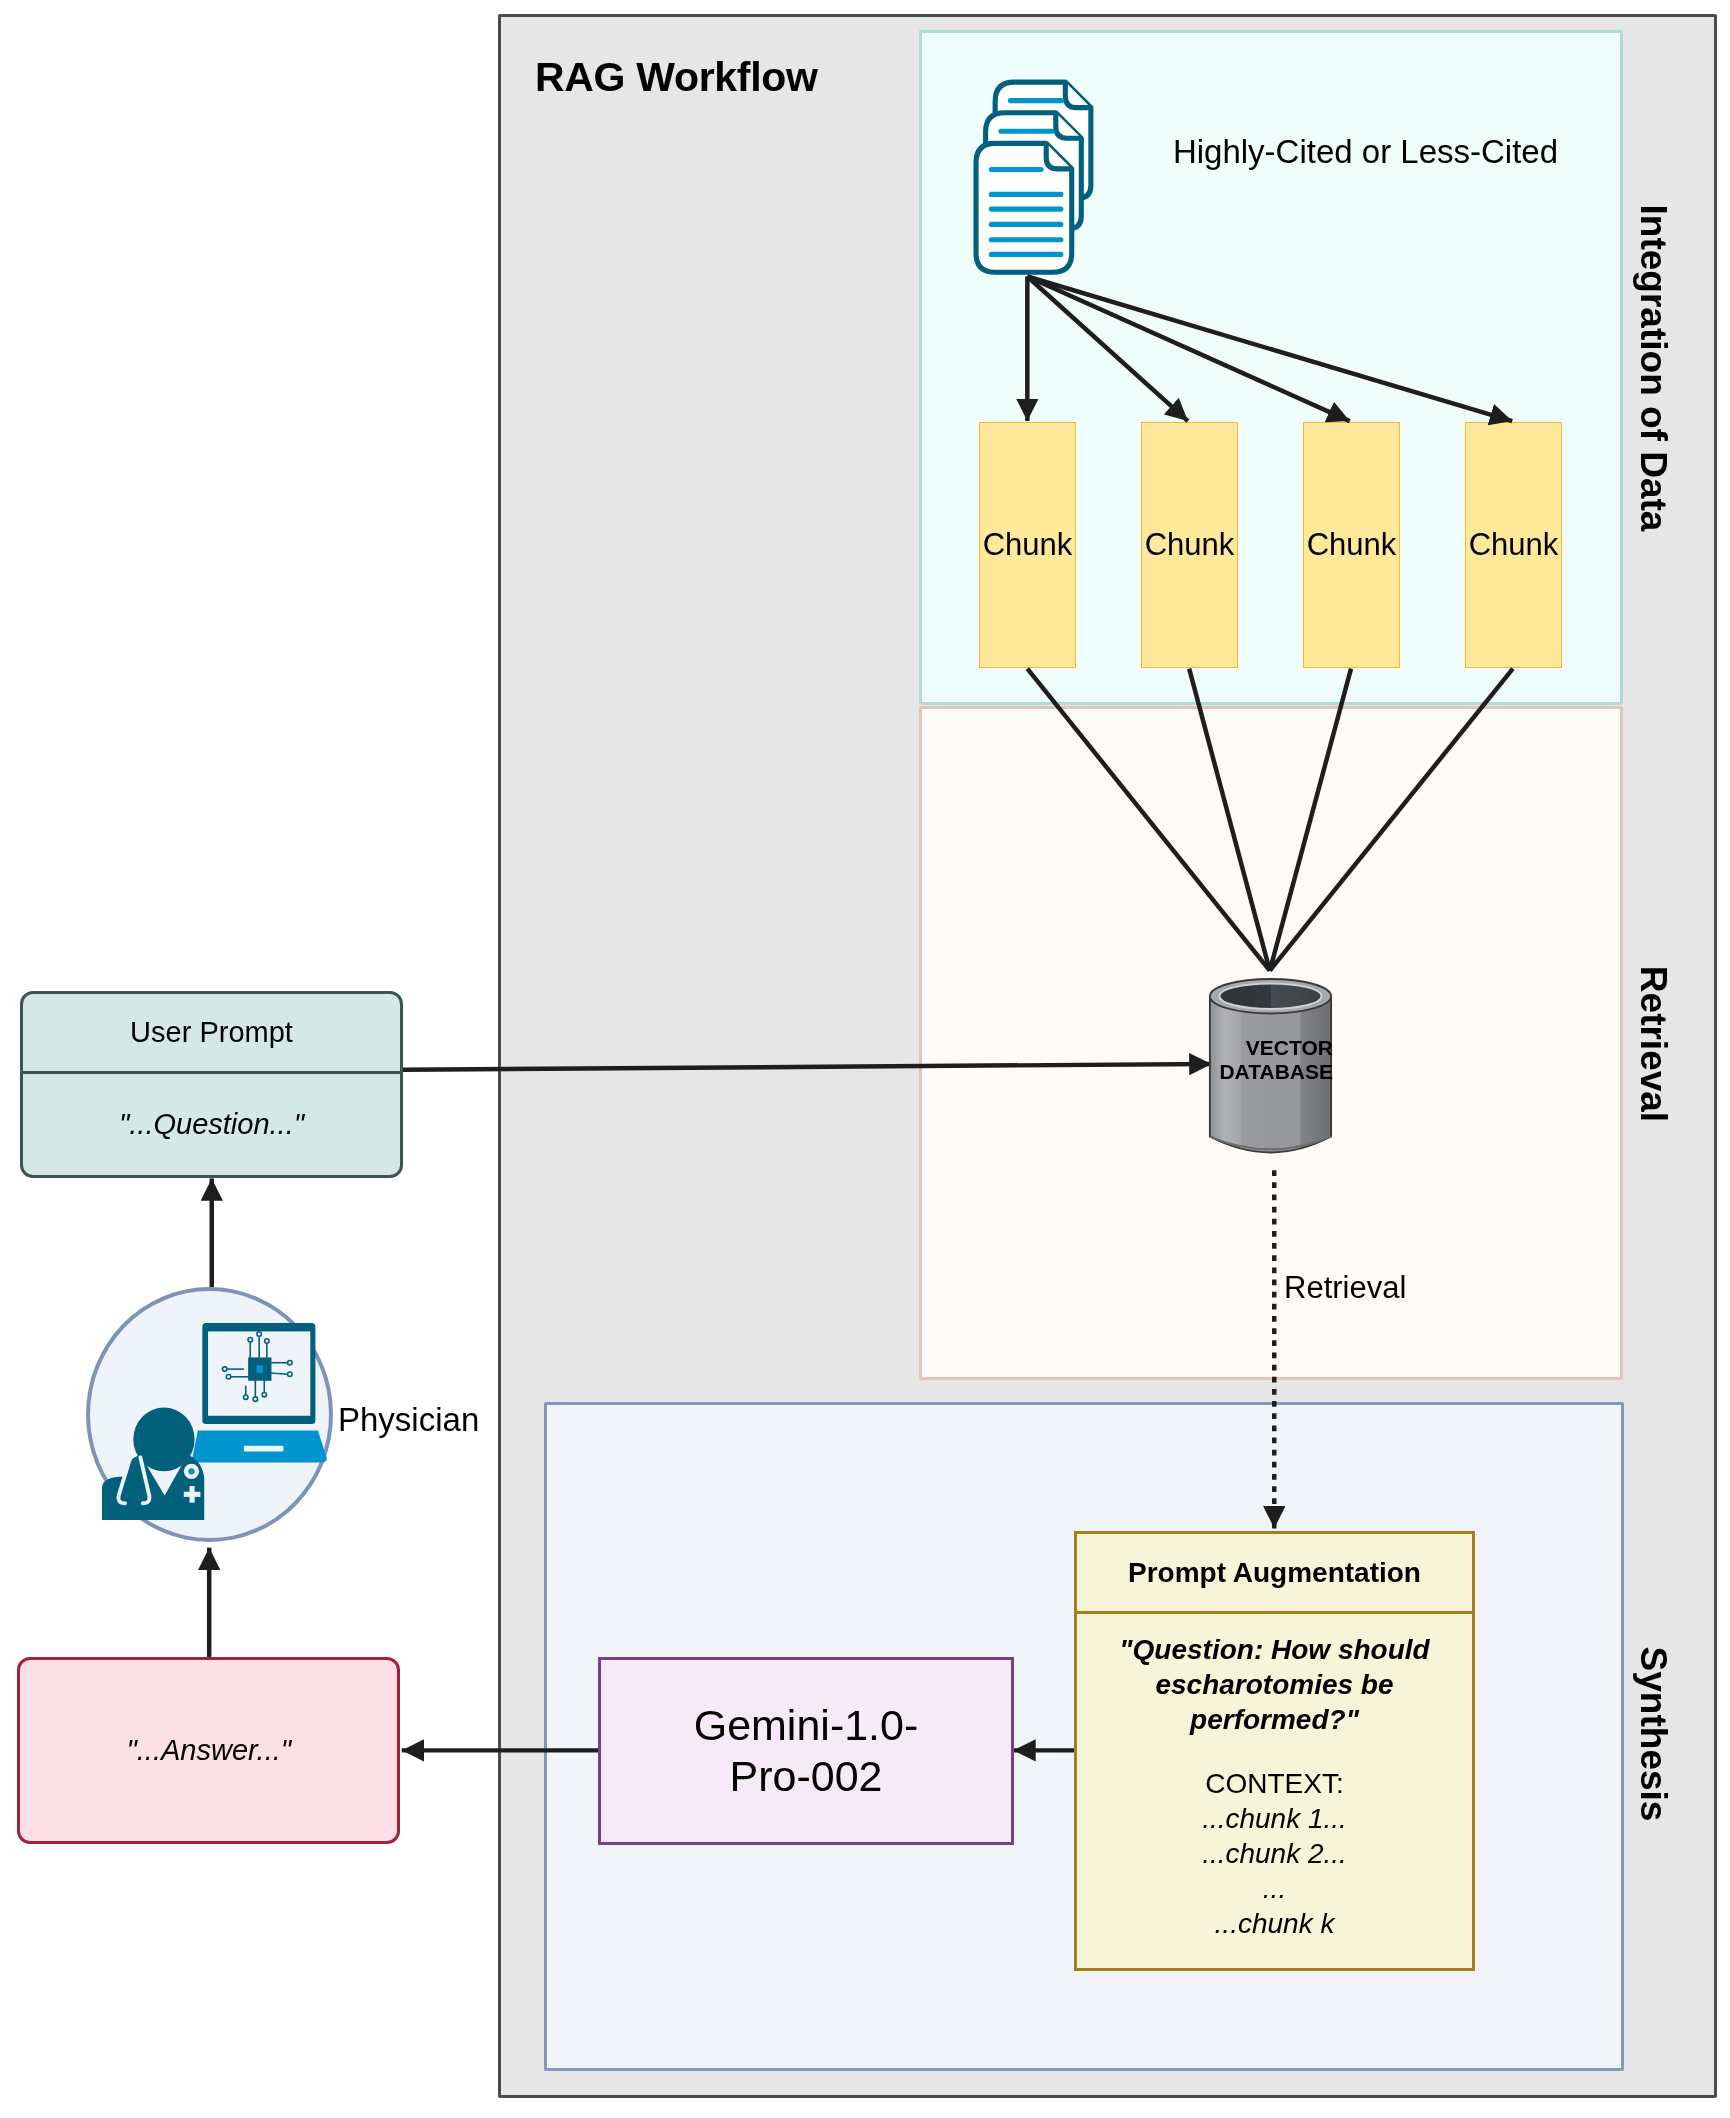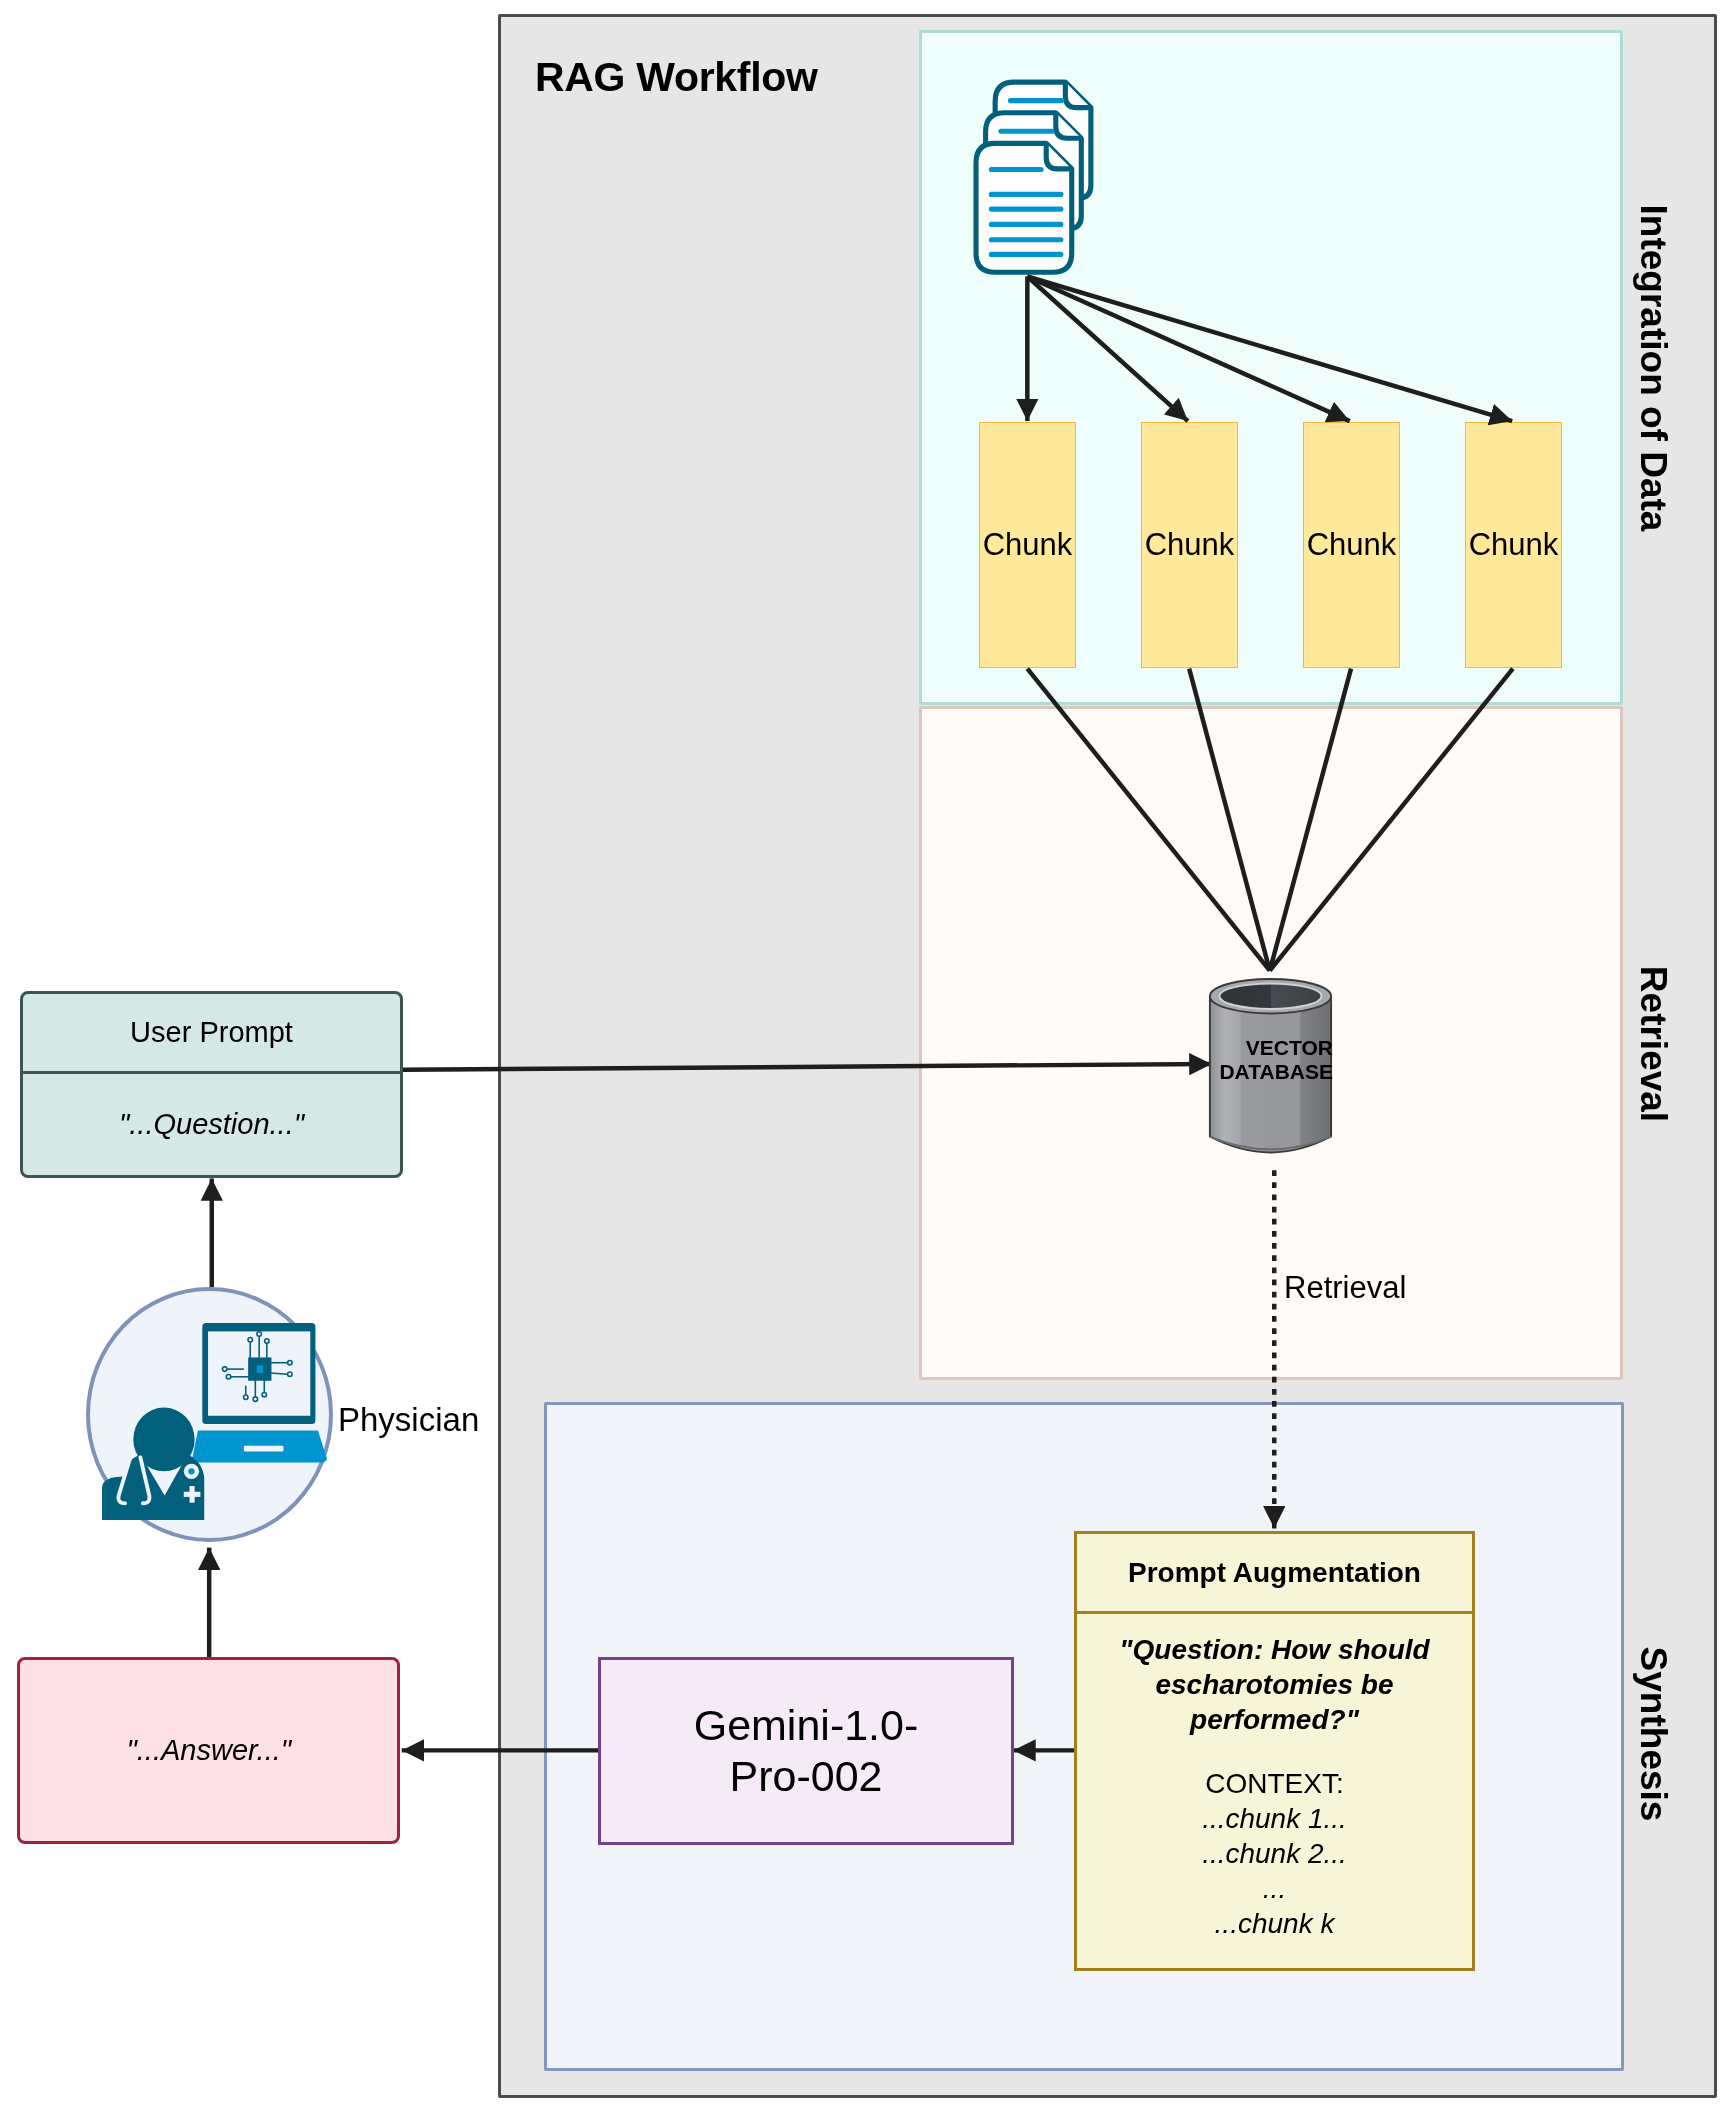--- a/index.html
+++ b/index.html
@@ -24,21 +24,21 @@
                 transform-origin: center center; transform: translate(-50%, -50%) rotate(90deg); }
 
   
   #lit-text { left: 1151px; top: 131px; width: 429px; text-align: center; font-size: 33px; line-height: 42px; }
 
   
   .chunk { top: 422px; width: 97px; height: 246px; background: #fee89a; border: 1.9px solid #f9b534;
            display: flex; align-items: center; justify-content: center; font-size: 31px; }
 
   
-  .io-box { border: 3.8px solid; border-radius: 8px; display: flex; flex-direction: column; }
+  .io-box { border: 3.8px solid; border-radius: 13px; display: flex; flex-direction: column; }
   .io-head { display: flex; align-items: center; justify-content: center; font-size: 29px; border-bottom: 3.8px solid; }
   .io-body { flex: 1; display: flex; align-items: center; justify-content: center; font-size: 29px; font-style: italic; }
   #user-prompt { left: 20px; top: 991px; width: 383px; height: 187px; background: #d4e8e5; border-color: #3c5553; }
   #user-prompt .io-head { height: 77px; border-color: #3c5553; }
   #response { left: 17.3px; top: 1657px; width: 383px; height: 187px; background: #fde0e6; border-color: #a1213f; }
   #response .io-head { height: 76px; border-color: #a1213f; }
 
   
   #physician-circle { left: 86px; top: 1287px; width: 247px; height: 255px; border-radius: 50%;
                       background: #eff4fa; border: 4.5px solid #7f93ba; }
@@ -97,20 +97,21 @@
     <line x1="30" y1="145" x2="108" y2="145"></line>
     <line x1="30" y1="184" x2="139" y2="184"></line>
     <line x1="30" y1="207" x2="139" y2="207"></line>
     <line x1="30" y1="231" x2="139" y2="231"></line>
     <line x1="30" y1="255" x2="139" y2="255"></line>
     <line x1="30" y1="278" x2="139" y2="278"></line>
   </g>
 </svg>
 
 <div id="lit-text" class="abs">
+  <div>Highly-Cited or Less-Cited</div>
 </div>
 
 <div class="abs chunk" style="left:979px;">Chunk</div>
 <div class="abs chunk" style="left:1141px;">Chunk</div>
 <div class="abs chunk" style="left:1303px;">Chunk</div>
 <div class="abs chunk" style="left:1465px;">Chunk</div>
 
 <svg class="overlay" width="1731" height="2119" viewBox="0 0 2706 3312">
   <defs>
     <marker id="arrowhead" viewBox="0 0 10 10" refX="10" refY="5" markerWidth="5" markerHeight="5" orient="auto-start-reverse" markerUnits="strokeWidth">

